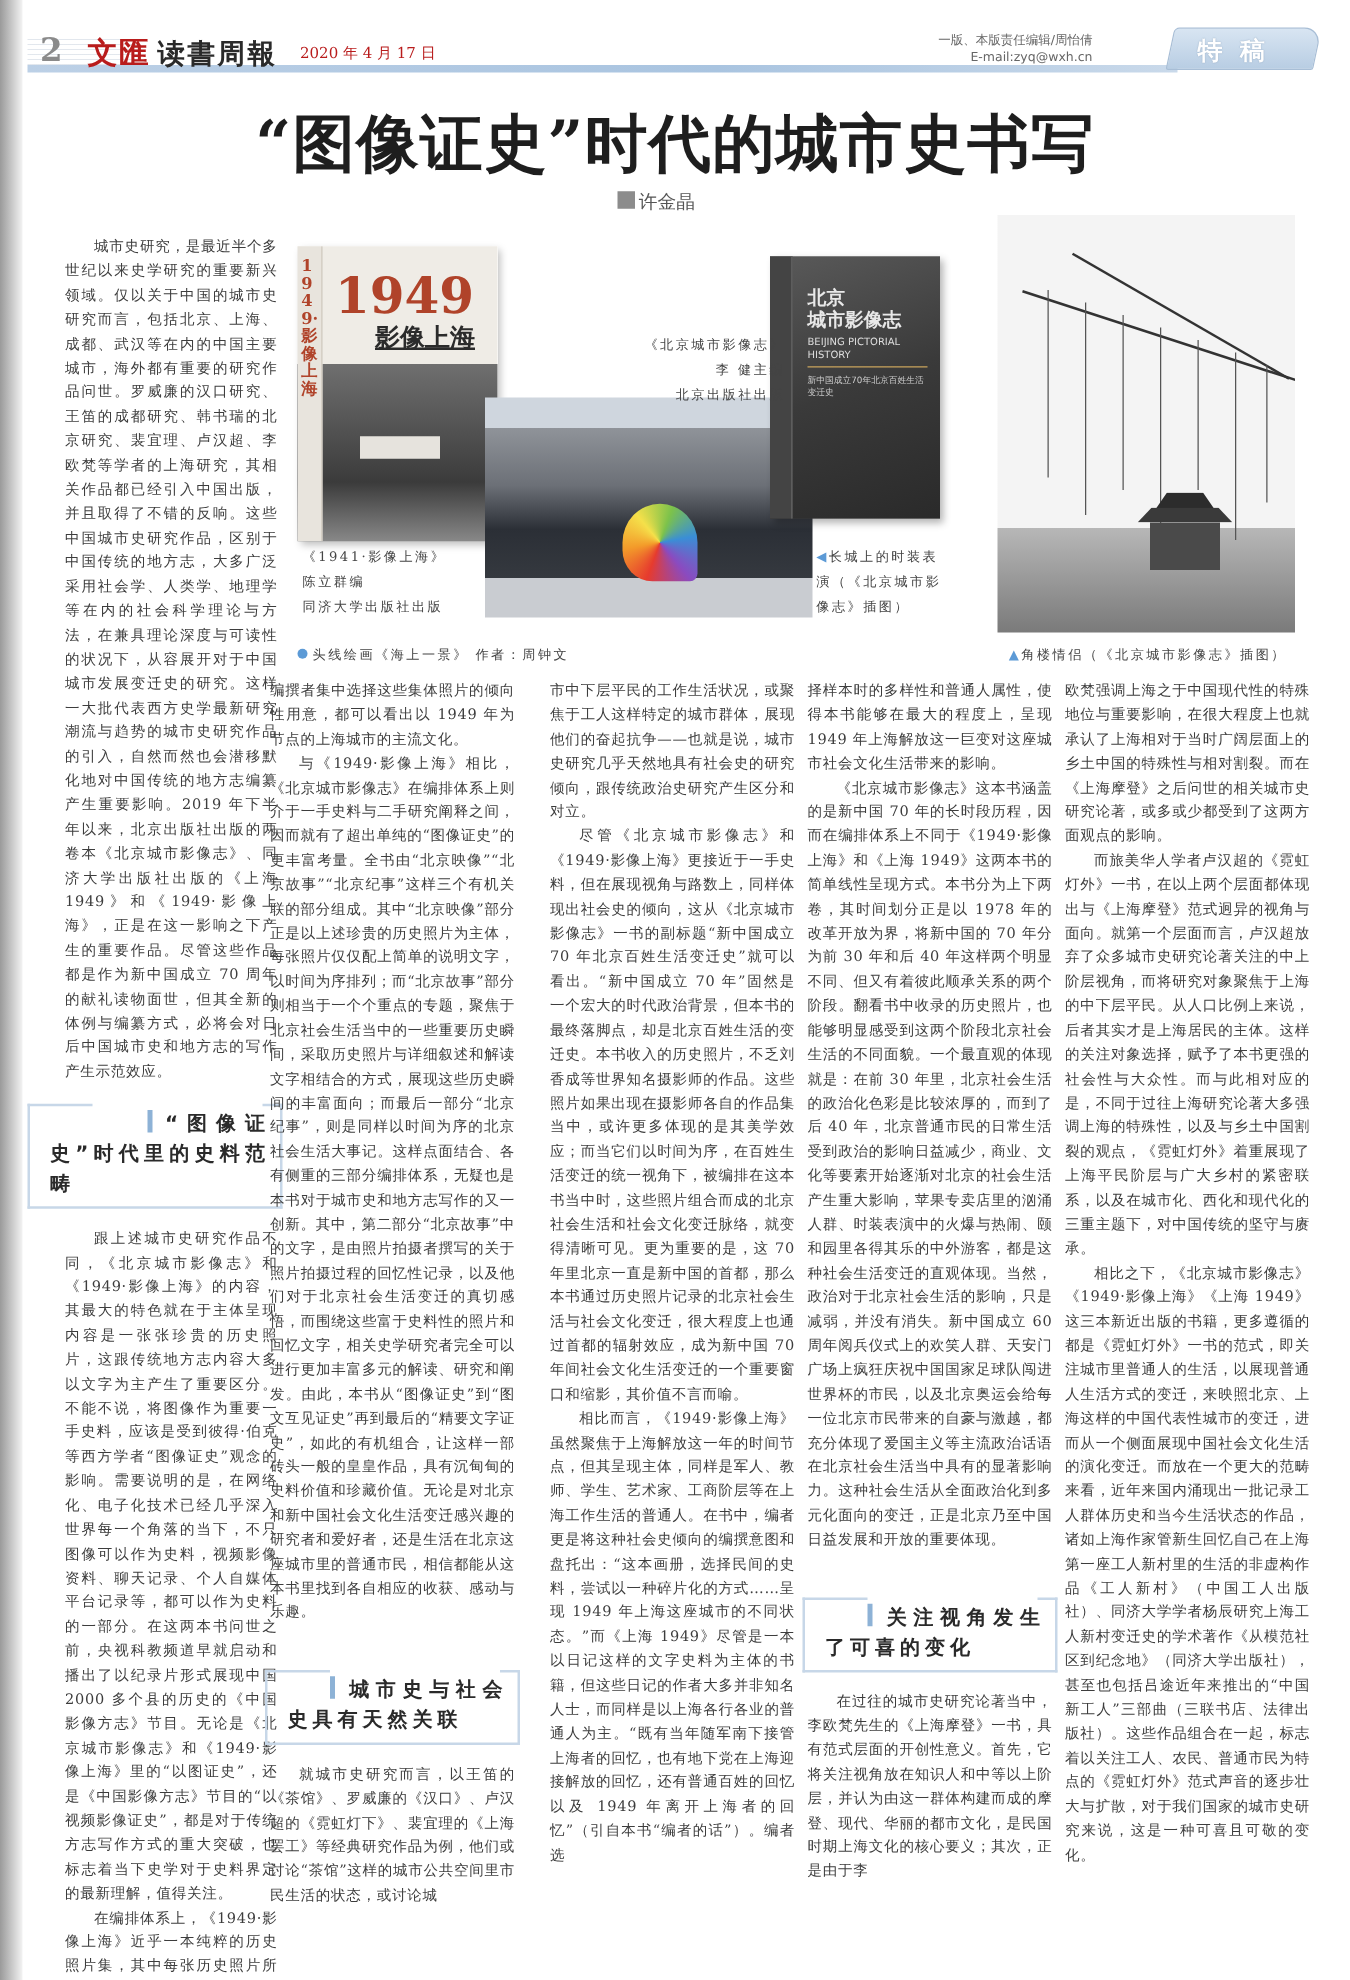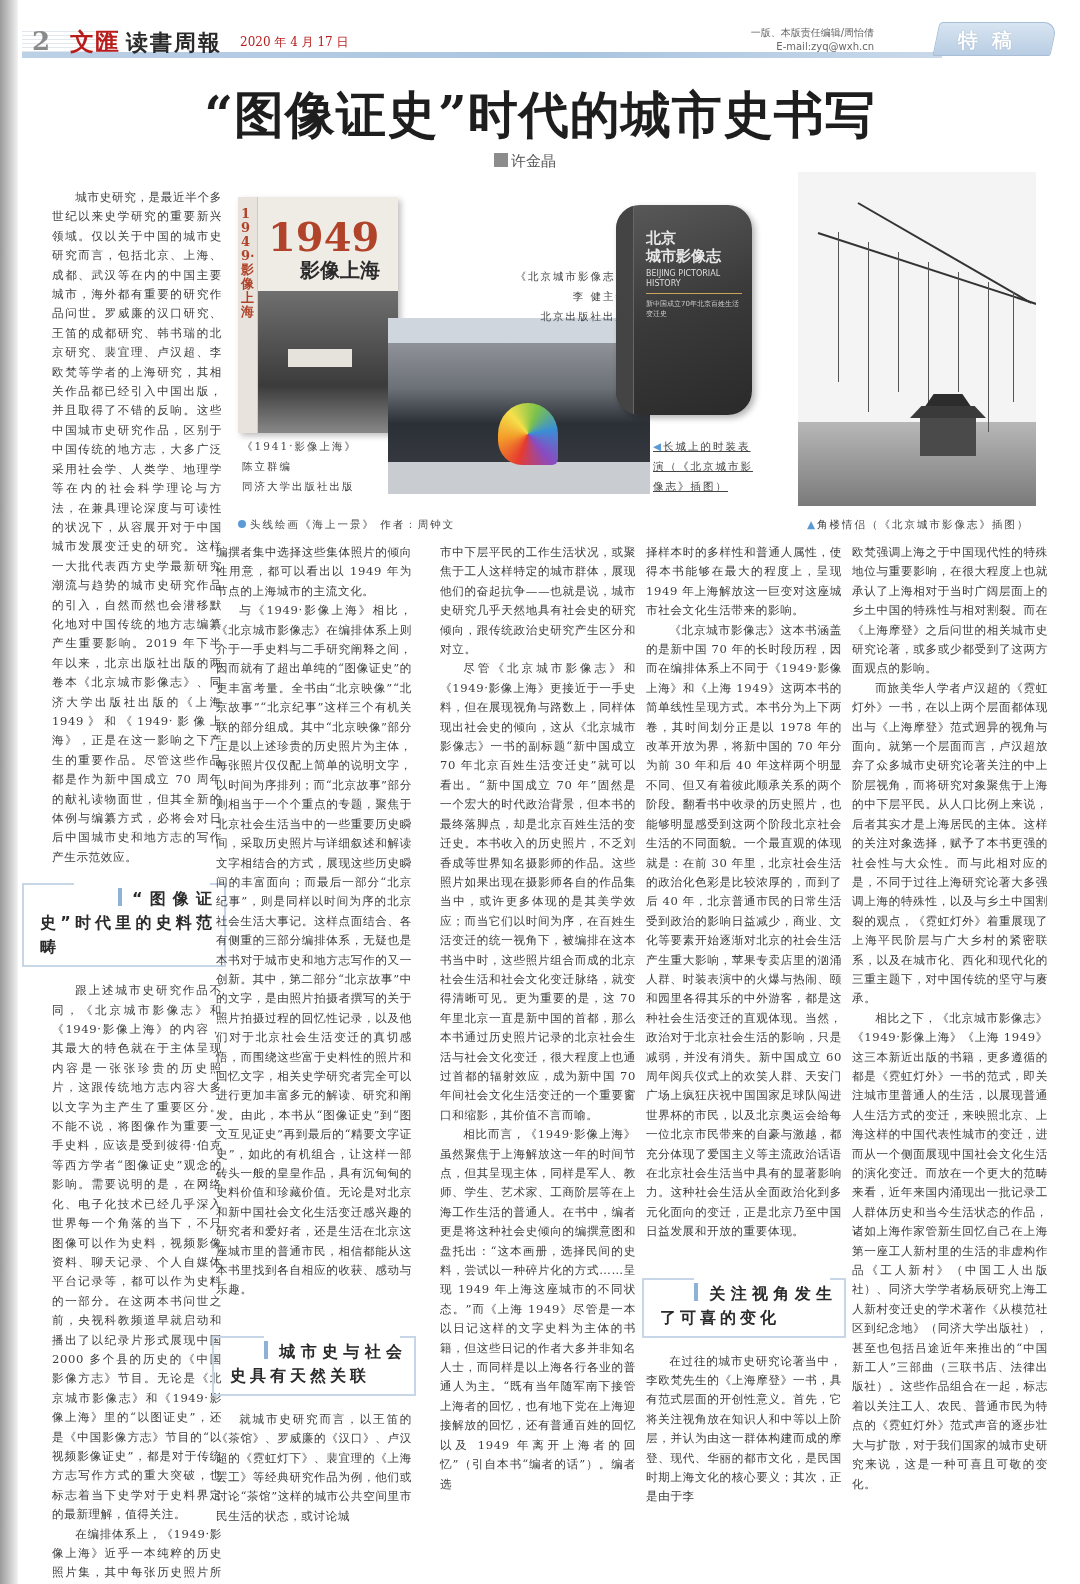--- a/index.html
+++ b/index.html
@@ -49,50 +49,50 @@
   .sec-head.alt { margin-left: -4px; margin-top: 36px; }
   .sec-head.alt .sec-bar { margin-left: 34px; }
 
   
   .img { position: absolute; overflow: hidden; padding-left: 48px; }
   .book1 { left: 238px; top: 197px; width: 160px; height: 236px;
     background: linear-gradient(to bottom, #efece6 0 40%, #6f6f6f 40%, #3b3b3b 80%, #888 100%);
     box-shadow: 3px 3px 6px rgba(0,0,0,.25); }
   .book1-spine { position: absolute; left: 0; top: 0; width: 20px; height: 100%; background: #e8e4dd; border-right: 1px solid #cfc9bf; }
   .book1-num { position: absolute; left: 30px; top: 16px; font: bold 40px "DejaVu Serif", serif; color: #b0432a; }
-  .book1-sub { position: absolute; left: 62px; top: 60px; font: bold 20px "DejaVu Serif", serif; color: #2b2b2b; }
+  .book1-sub { position: absolute; left: 62px; top: 60px; font: bold 20px "DejaVu Serif", serif; color: #2b2b2b; text-decoration: underline; }
   .book1-vert { position: absolute; left: 3px; top: 10px; width: 14px; font: bold 13px "DejaVu Serif", serif; color: #b0432a; line-height: 14px; word-break: break-all; }
   .book1-sign { position: absolute; left: 50px; top: 105px; width: 64px; height: 18px; background: #e6e3dd; }
 
   .wall-photo { left: 388px; top: 318px; width: 262px; height: 176px;
     background: linear-gradient(to bottom, #cfd6de 0 14%, #8f9399 14%, #6c7077 40%, #2b2f36 60%, #35393f 82%, #c9ccd1 82%); }
   .rainbow { position: absolute; left: 110px; top: 85px; width: 60px; height: 62px; border-radius: 50% 50% 10% 40%;
     background: conic-gradient(from 200deg, #e63b2e, #f39b2a, #f5e04a, #7cc24b, #3a8ed6, #8a4bc0, #e63b2e); }
 
   .book2 { left: 616px; top: 205px; width: 136px; height: 210px;
-    background: linear-gradient(160deg, #5a5a5a, #3a3a3a 50%, #2a2a2a); box-shadow: 3px 3px 6px rgba(0,0,0,.3); border-radius: 24px; }
+    background: linear-gradient(160deg, #5a5a5a, #3a3a3a 50%, #2a2a2a); box-shadow: 3px 3px 6px rgba(0,0,0,.3); }
   .book2-spine { position: absolute; left: 0; top: 0; width: 18px; height: 100%; background: #444; border-right: 1px solid #666; }
   .book2-title { position: absolute; left: 30px; top: 24px; font: bold 15px "DejaVu Sans", sans-serif; color: #e8e8e8; line-height: 18px; }
   .book2-en { position: absolute; left: 30px; top: 64px; font: 8px "DejaVu Sans", sans-serif; color: #ddd; line-height: 10px; }
   .book2-rule { position: absolute; left: 30px; top: 88px; width: 96px; height: 1px; background: #c9a45c; }
   .book2-sub { position: absolute; left: 30px; top: 94px; font: 7px "DejaVu Sans", sans-serif; color: #ccc; line-height: 10px; width: 96px; }
 
   .tree-photo { left: 798px; top: 172px; width: 238px; height: 334px;
     background: linear-gradient(to bottom, #f4f4f4 0 75%, #b7b7b7 75%, #7a7a7a 100%); }
   .tree-branch { position: absolute; height: 2px; background: #333; transform-origin: left center; }
   .tree-strand { position: absolute; width: 1px; background: #555; }
   .tower { position: absolute; left: 112px; top: 222px; width: 76px; height: 62px; }
   .tower-roof { position: absolute; left: 0; top: 12px; width: 76px; height: 12px; background: #3a3a3a; clip-path: polygon(0 100%, 15% 0, 85% 0, 100% 100%); }
   .tower-roof2 { position: absolute; left: 14px; top: 0; width: 48px; height: 14px; background: #2c2c2c; clip-path: polygon(0 100%, 20% 0, 80% 0, 100% 100%); }
   .tower-body { position: absolute; left: 10px; top: 24px; width: 56px; height: 38px; background: #4a4a4a; }
 
   .cap { position: absolute; font: 10.5px "DejaVu Serif", serif; color: #444; line-height: 20px; letter-spacing: 2px; }
   .cap-book2 { left: 510px; top: 266px; text-align: right; width: 118px; }
   .cap-book1 { left: 242px; top: 436px; width: 150px; }
-  .cap-wall { left: 653px; top: 436px; width: 100px; text-decoration: underline; }
+  .cap-wall { left: 653px; top: 436px; width: 100px; }
   .cap-front { left: 238px; top: 514px; }
   .cap-tree { left: 807px; top: 514px; }
   .tri-left { color: #5c9ad6; }
   .tri-up { color: #5c9ad6; }
   .dot-blue { display: inline-block; width: 8px; height: 8px; border-radius: 50%; background: #5c9ad6; margin-right: 4px; vertical-align: 0; }
 </style>
 </head>
 <body>
 
 <div class="page-edge"></div>

